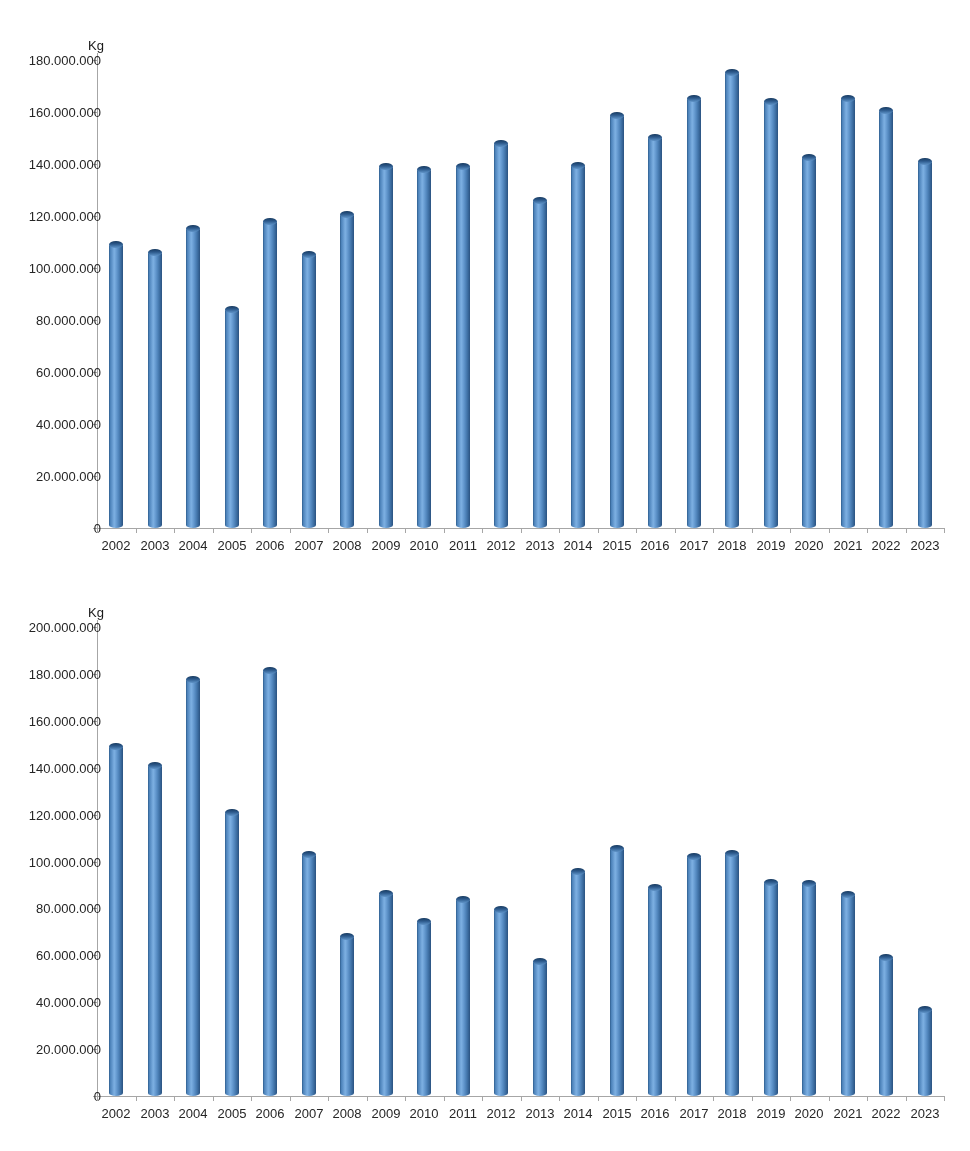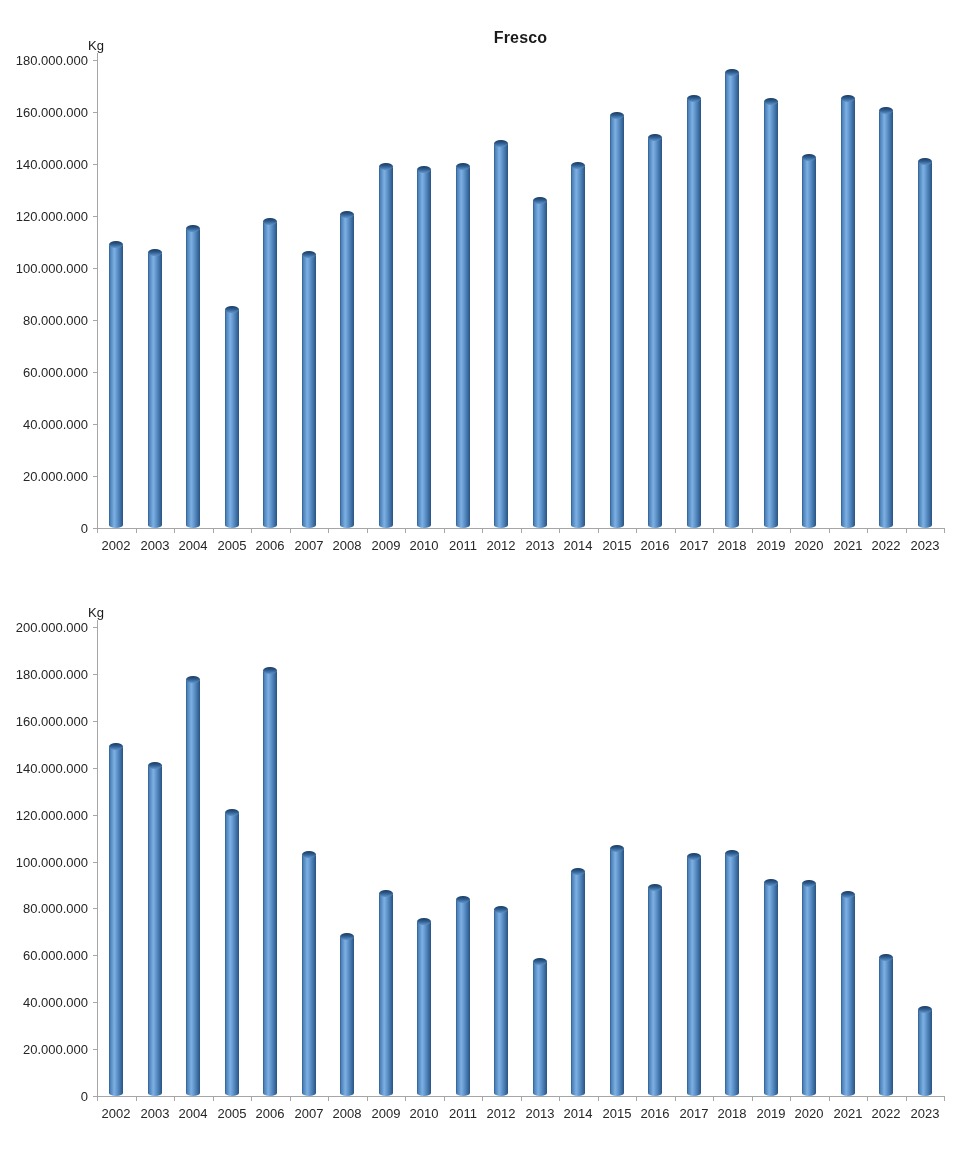--- a/index.html
+++ b/index.html
@@ -12,21 +12,21 @@
   .chart-title{
     position:absolute;left:97px;width:847px;text-align:center;
     font-size:16px;font-weight:bold;color:#1a1a1a;letter-spacing:0.2px;
   }
   .kg-label{
     position:absolute;font-size:13px;color:#1a1a1a;width:30px;
   }
   .axis-line{position:absolute;background:#a6a6a6;}
   .tick{position:absolute;background:#a6a6a6;}
   .ytick-label{
-    position:absolute;left:0;width:88px;text-align:right;
+    position:absolute;left:13px;width:88px;text-align:right;
     font-size:13px;color:#262626;line-height:15px;
   }
   .xtick-label{
     position:absolute;width:40px;text-align:center;
     font-size:13px;color:#262626;line-height:15px;
   }
   .bar{
     position:absolute;width:14px;
     background:linear-gradient(90deg,
       #2d5c8c 0%, #4d83ba 10%, #699dd2 26%, #7db0e2 37%,
@@ -37,21 +37,20 @@
     position:absolute;left:0;top:-1px;width:14px;height:7px;
     border-radius:50%;
     background:linear-gradient(180deg,#16395f 0%, #2d5a8c 45%, #4d80b4 80%, #5e91c5 100%);
   }
 </style>
 </head>
 <body>
 
 <div class="stage">
 
-  <h2 class="chart-title" style="top:16px;">Fresco</h2>
   <span class="kg-label" style="left:88px;top:38px;">Kg</span>
   <div id="chart-layer-0">
       <div class="axis-line" style="left: 97px; top: 53px; width: 1px; height: 475px;"></div>
       <div class="axis-line" style="left: 97px; top: 528px; width: 848px; height: 1px;"></div>
       <div class="tick" style="left: 93px; top: 528px; width: 4px; height: 1px;"></div>
       <div class="ytick-label" style="top: 521px;">0</div>
       <div class="tick" style="left: 93px; top: 476px; width: 4px; height: 1px;"></div>
       <div class="ytick-label" style="top: 469px;">20.000.000</div>
       <div class="tick" style="left: 93px; top: 424px; width: 4px; height: 1px;"></div>
       <div class="ytick-label" style="top: 417px;">40.000.000</div>

